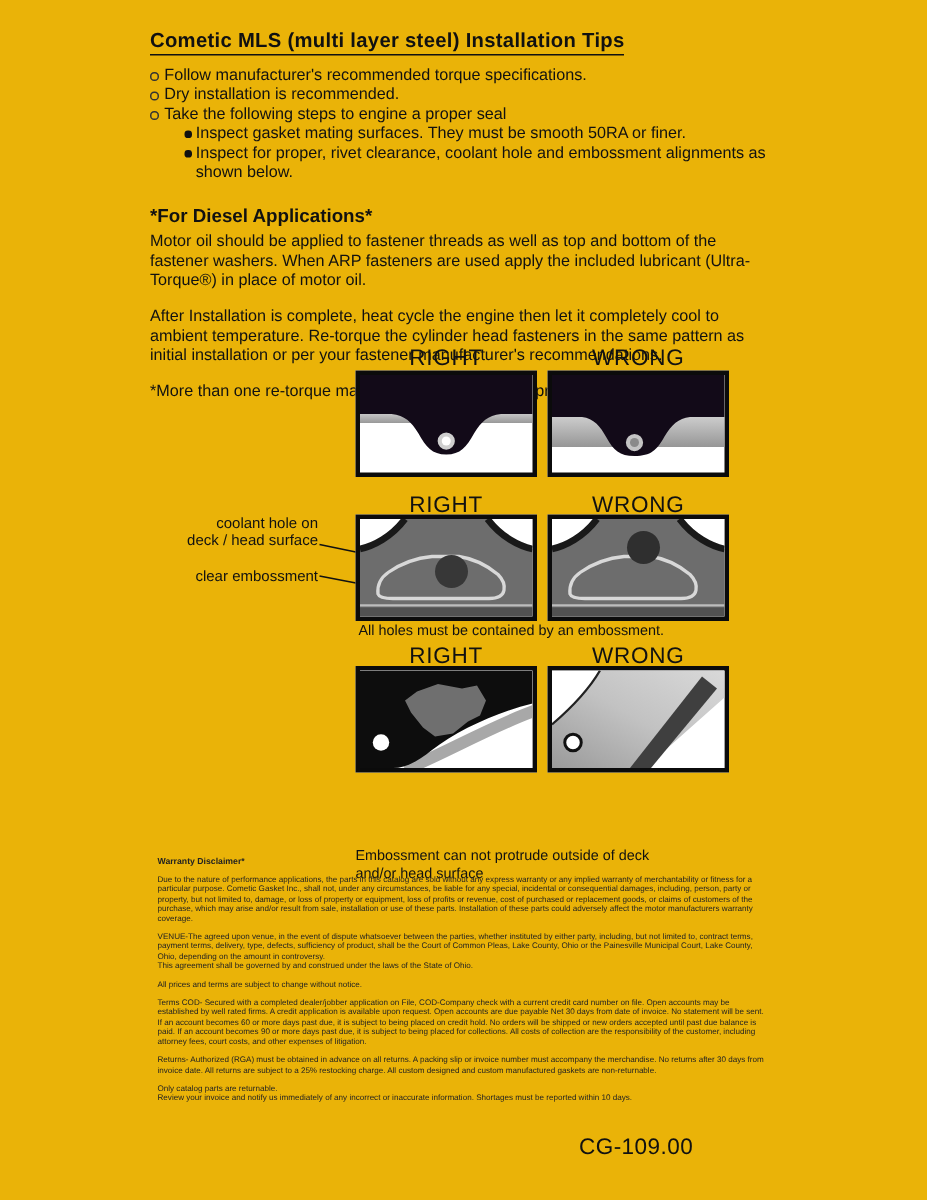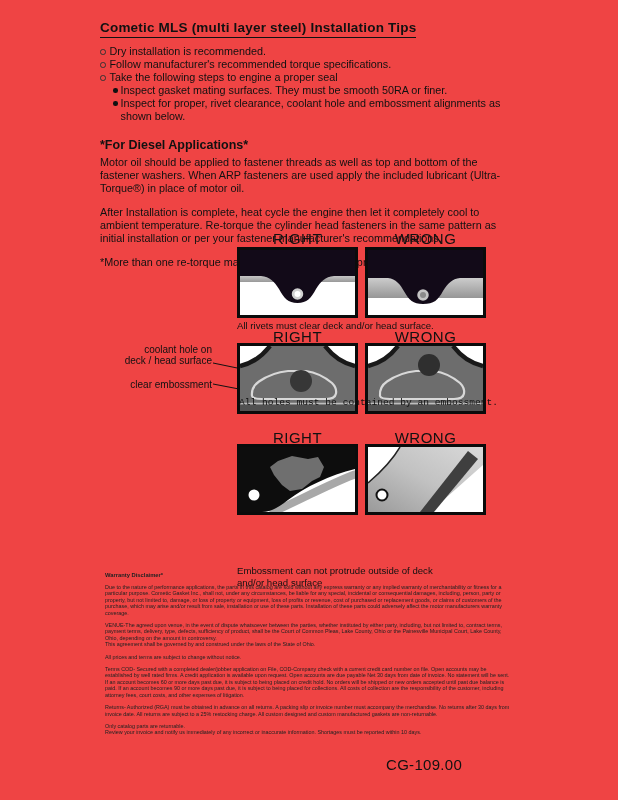--- a/index.html
+++ b/index.html
@@ -1,26 +1,26 @@
 <!DOCTYPE html>
 <html><head>
 <meta charset="utf-8">
 <style>
   html,body{margin:0;padding:0;background:#e8e8e8;}
-  .page{position:relative;width:618px;height:800px;background:#ef4444;overflow:hidden;
+  .page{position:relative;width:618px;height:800px;background:#eab308;overflow:hidden;
         font-family:"Liberation Sans","DejaVu Sans",sans-serif;color:#111;}
   
   .content{position:absolute;left:100px;top:18px;width:418px;}
   .doc-title{display:inline-block;font-size:13.5px;font-weight:bold;letter-spacing:.2px;
              border-bottom:1.6px solid #111;padding-bottom:2px;margin:0 0 7px 0;}
   .bullets{margin:0;padding:0;list-style:none;}
   .bullets li{display:flex;align-items:flex-start;font-size:10.8px;line-height:13px;}
   .b-hollow{flex:0 0 auto;width:3.5px;height:3.5px;border:1px solid #333;border-radius:50%;
             margin:4px 4px 0 0;}
-  .sub{margin-left:13px;}
+  .sub{margin-left:23px;}
   .b-solid{flex:0 0 auto;width:4.5px;height:4.5px;background:#111;border-radius:50%;
            margin:4px 3px 0 0;}
   .sec-head{font-size:12.5px;font-weight:bold;margin:15px 0 4px 0;}
   .para{font-size:10.8px;line-height:13px;margin:0 0 11px 0;}
   .note{font-size:10.8px;line-height:13px;margin:0;}
   
   .dg-label{position:absolute;width:121px;text-align:center;font-size:15px;
             letter-spacing:.5px;color:#111;}
   .dg-box{position:absolute;width:121px;height:71px;border:3px solid #0b0b0b;
           box-sizing:border-box;background:#fff;}
@@ -39,25 +39,25 @@
 </head>
 <body>
 
 <div class="page">
 
   <div class="content">
     <h1 class="doc-title">Cometic MLS (multi layer steel) Installation Tips</h1>
     <ul class="bullets">
       <li>
         <span class="b-hollow"></span>
-        <span>Dry installation is recommended.</span>
+        <span>Follow manufacturer's recommended torque specifications.</span>
       </li>
       <li>
         <span class="b-hollow"></span>
-        <span>Follow manufacturer's recommended torque specifications.</span>
+        <span>Dry installation is recommended.</span>
       </li>
       <li>
         <span class="b-hollow"></span>
         <span>Take the following steps to engine a proper seal</span>
       </li>
       <li class="sub">
         <span class="b-solid"></span>
         <span>Inspect gasket mating surfaces.  They must be smooth 50RA or finer.</span>
       </li>
       <li class="sub">
@@ -96,21 +96,20 @@
         <stop offset="0" stop-color="#cccccc"></stop>
             <stop offset="1" stop-color="#969696"></stop>
       </linearGradient>
         </defs>
       <rect x="0" y="28" width="115" height="20" fill="url(#r1gw)"></rect>
       <path d="M0,0 H115 V28 H92 C84,29 80,33 75,41 C70,50 66,54 55,54 C45,54 41,50 36.5,42 C32,34 28,29 20,28 H0 Z" fill="#120a18"></path>
       <circle cx="55" cy="45" r="6.5" fill="#c4c4c4" stroke="#120a18" stroke-width="1.5"></circle>
       <circle cx="55" cy="45" r="3" fill="#8a8a8a"></circle>
     </svg>
   </div>
-  <div class="dg-caption" style="left:237px;top:320px;">All rivets must clear deck and/or head surface.</div>
 
   <div class="dg-label" style="left:237px;top:328px;">RIGHT</div>
   <div class="dg-label" style="left:365px;top:328px;">WRONG</div>
 
   <div class="side-label" style="left:110px;top:344px;width:102px;">
     <div>coolant hole on</div>
     <div>deck / head surface</div>
   </div>
   <div class="side-label" style="left:110px;top:379px;width:102px;">
     <div>clear embossment</div>
@@ -139,21 +138,21 @@
       <rect x="0" y="59" width="115" height="6" fill="#515151"></rect>
       <line x1="0" y1="57.5" x2="115" y2="57.5" stroke="#bdbdbd" stroke-width="1.5"></line>
       <path d="M0,0 H30 C21,12 9,18 0,20 Z" fill="#ffffff"></path>
       <path d="M85,0 H115 V20 C106,18 94,12 85,0 Z" fill="#ffffff"></path>
       <path d="M30,0 C21,12 9,18 0,20" stroke="#191919" stroke-width="4.5" fill="none"></path>
       <path d="M85,0 C94,12 106,18 115,20" stroke="#191919" stroke-width="4.5" fill="none"></path>
       <path d="M12,50 Q11,41 19,35.5 Q32,26.5 48,25 L66,25 Q80,27 92,37 Q97,42 96,47.5 Q95,53 86,53 L22,53 Q13,53 12,50 Z" stroke="#d8d8d8" stroke-width="2.2" fill="none"></path>
       <circle cx="61" cy="19" r="11" fill="#2f2f2f"></circle>
     </svg>
   </div>
-  <div class="dg-caption" style="left:239px;top:397px;font-family:Liberation Mono, monospace;">All holes must be contained by an embossment.</div>
+  <div class="dg-caption" style="left:239px;top:415px;">All holes must be contained by an embossment.</div>
 
   <div class="dg-label" style="left:237px;top:429px;">RIGHT</div>
   <div class="dg-label" style="left:365px;top:429px;">WRONG</div>
 
   <div class="dg-box" style="left:237px;top:444px;">
     <svg viewBox="0 0 115 65" preserveAspectRatio="none">
       <rect x="0" y="0" width="115" height="65" fill="#ffffff"></rect>
       <path d="M30,66 C55,56 88,37 116,27" stroke="#a8a8a8" stroke-width="8" fill="none"></path>
       <path d="M0,0 H115 V22 C90,28 65,40 48,53 C38,61 30,65 22,65 H0 Z" fill="#0d0d0d"></path>
       <polygon points="38,14 52,9 68,12 78,10 84,20 80,30 72,34 62,42 50,44 42,38 34,28 30,20" fill="#6f6f6f"></polygon>

